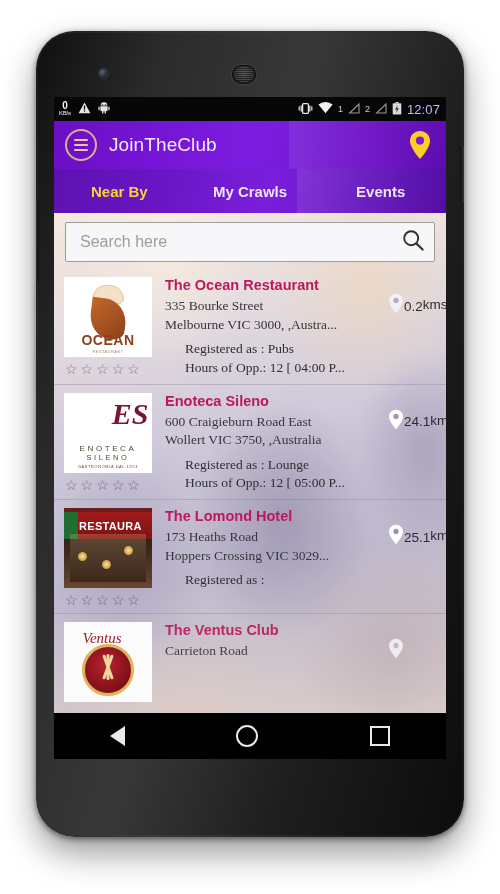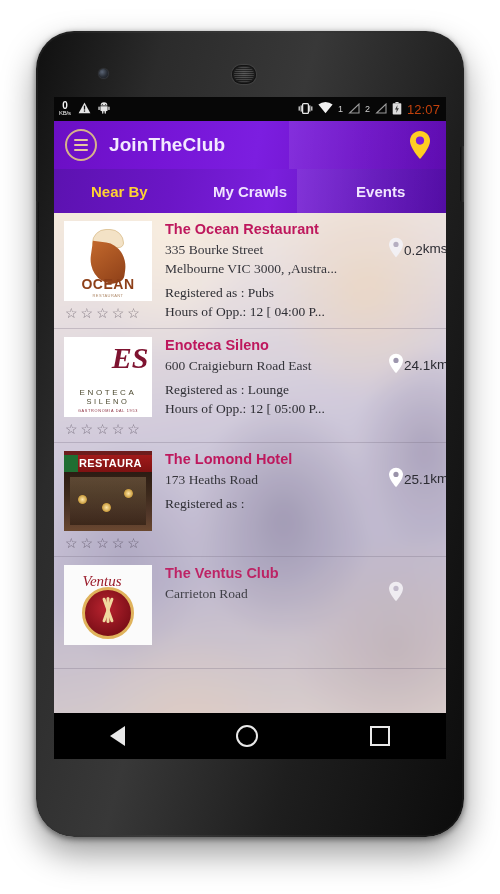--- a/index.html
+++ b/index.html
@@ -75,21 +75,21 @@
     color: #e8e8e8;
     font-size: 11px;
   }
   .sb-left { display: flex; align-items: center; gap: 7px; padding-left: 5px; }
   .sb-right { margin-left: auto; display: flex; align-items: center; gap: 5px; padding-right: 6px; }
   .netspeed { line-height: 0.95; text-align: center; color:#f2f2f2; }
   .netspeed .n { font-size: 10px; font-weight: bold; display: block; }
   .netspeed .u { font-size: 6px; display: block; letter-spacing: -0.2px; }
   .sb-icon { display: inline-block; }
   .sig-num { font-size: 9px; color:#cfcfcf; }
-  .clock { font-size: 13px; color:#c2410c; letter-spacing: .1px; }
+  .clock { font-size: 13px; color:#c4b5fd; letter-spacing: .1px; }
 
   
   #app-bar {
     position: relative;
     height: 48px; width: 100%;
     background: linear-gradient(100deg,#6b0fc4 0%, #7615d6 28%, #7c1ee0 52%, #6c10c6 78%, #5e0cb0 100%);
     display: flex; align-items: center;
   }
   #app-bar::after {
     content:""; position:absolute; left:60%; top:0; width:40%; height:100%;
@@ -97,21 +97,21 @@
     pointer-events:none;
   }
   #menu-button {
     width: 28px; height: 28px; margin-left: 11px;
     border: 2px solid #d6b38a; border-radius: 50%;
     display: flex; flex-direction: column; justify-content: center; align-items: center; gap: 3px;
     flex: none;
   }
   #menu-button i { display:block; width: 14px; height: 2px; background: #e8c79f; border-radius: 1px; }
   #app-title {
-    margin-left: 12px; color: #f3e9ff; font-size: 19px; letter-spacing: .1px; font-weight: bold;
+    margin-left: 12px; color: #f3e9ff; font-size: 19px; letter-spacing: .1px;
   }
   #location-pin-button { margin-left: auto; margin-right: 14px; display:flex; align-items:center; }
 
   
   #tab-bar {
     position: relative;
     height: 44px; width: 100%;
     background: linear-gradient(100deg,#5c12b0 0%, #6b16c6 30%, #7a1fdc 55%, #6113bb 80%, #530da4 100%);
     display: flex; align-items: center;
   }
@@ -178,21 +178,21 @@
   }
   .stars { display: flex; gap: 3px; margin-top: 5px; padding-left: 1px; }
   .star { font-size: 14px; line-height: 1; color: rgba(40,30,45,0.55); }
 
   .info-col { flex: 1; padding-left: 9px; min-width: 0; }
   .venue-name { font-size: 14.5px; font-weight: bold; color: #be185d; margin-bottom: 4px; }
   .venue-line {
     font-size: 13.5px; color: #36363c; white-space: nowrap; overflow: hidden;
     text-overflow: ellipsis; line-height: 1.38; font-family: Liberation Serif, serif;
   }
-  .venue-meta { margin-top: 6px; }
+  .venue-meta { margin-top: 6px; margin-left: 20px; }
   .venue-meta .venue-line { color: #2e2e34; }
 
   .dist-col {
     width: 50px; flex: none; text-align: center; padding-top: 16px;
     display: flex; flex-direction: row; align-items: center;
   }
   .dist-val { font-size: 13.5px; color: #2c2c33; line-height: 1.25; margin-top: 3px; }
   .dist-unit { font-size: 13.5px; color: #2c2c33; line-height: 1.25; }
   .row-faded .venue-name, .row-faded .venue-line { opacity: .92; }
 
@@ -220,21 +220,21 @@
     color:#7e1330; line-height:1; font-style:italic;padding-left:44px; }
   .es-t1 { position:absolute; left:0; right:0; bottom:20px; text-align:center;
     font-size:8px; color:#4d4a30; letter-spacing:2.6px; }
   .es-t2 { position:absolute; left:0; right:0; bottom:11px; text-align:center;
     font-size:7.5px; color:#4d4a30; letter-spacing:2.6px; }
   .es-t3 { position:absolute; left:0; right:0; bottom:4px; text-align:center;
     font-size:3.8px; color:#8a2a3c; letter-spacing:.7px; }
 
   .logo-lomond { width:100%; height:100%; position:relative;
     background: linear-gradient(180deg,#6b1c1c 0%, #7a2020 22%, #2a1a12 23%, #3d2a1c 55%, #53382a 80%, #6a4830 100%); }
-  .lom-sign { position:absolute; left:0; right:0; top:4px; height:17px;
+  .lom-sign { position:absolute; left:0; right:0; top:4px; height:27px;
     background: linear-gradient(180deg,#a11a1a,#7e1212); display:flex; align-items:center; }
   .lom-sign .grn { width:14px; height:100%; background:#1f6e32; }
   .lom-sign .txt { flex:1; font-size:11px; font-weight:bold; color:#fff; letter-spacing:.3px;
     white-space:nowrap; overflow:hidden; padding-left:1px; }
   .lom-win { position:absolute; left:6px; right:6px; top:26px; bottom:6px;
     background: linear-gradient(180deg, rgba(255,220,160,.22), rgba(30,18,10,.55)); }
   .lom-glow { position:absolute; width:9px; height:9px; border-radius:50%;
     background: radial-gradient(circle,#ffe6a8,#c89a3a 70%, rgba(0,0,0,0) 72%); }
 
   .logo-ventus { width:100%; height:100%; background:#fbfbfb; position:relative; }
@@ -356,20 +356,31 @@
     <div id="tab-bar">
       <div class="tab active">Near By</div>
       <div class="tab">My Crawls</div>
       <div class="tab">Events</div>
     </div>
 
     <div id="content">
       <div id="bg-blur"></div>
       <div id="content-veil"></div>
 
+      <div id="search-wrap">
+        <div id="search-box">
+          <input id="search-input" type="text" placeholder="Search here" style="">
+          <span>
+            <svg width="22" height="22" viewBox="0 0 22 22">
+              <circle cx="9.2" cy="9.2" r="7.0" fill="none" stroke="#2f2f2f" stroke-width="1.9"></circle>
+              <line x1="14.4" y1="14.4" x2="20.6" y2="20.6" stroke="#2f2f2f" stroke-width="2.1" stroke-linecap="round"></line>
+            </svg>
+          </span>
+        </div>
+      </div>
 
       <div id="venue-list">
 
         <div class="venue-row">
           <div class="thumb-col">
             <div class="thumb">
               <div class="logo-ocean">
                 <div class="chef-hat"></div>
                 <div class="wave"></div>
                 <div class="ocean-txt">OCEAN</div>
@@ -419,20 +430,21 @@
               <span class="star">☆</span>
               <span class="star">☆</span>
               <span class="star">☆</span>
               <span class="star">☆</span>
               <span class="star">☆</span>
             </div>
           </div>
           <div class="info-col">
             <div class="venue-name">Enoteca Sileno</div>
             <div class="venue-line">600 Craigieburn Road East</div>
+            <div class="venue-line">Wollert VIC 3750, ,Australia</div>
             <div class="venue-meta">
               <div class="venue-line">Registered as : Lounge</div>
               <div class="venue-line">Hours of Opp.: 12 [ 05:00 P...</div>
             </div>
           </div>
           <div class="dist-col">
             <span>
               <svg width="16" height="21" viewBox="0 0 16 21">
                   <path d="M8 0.7 C4.1 0.7 1 3.8 1 7.6 C1 12.8 8 20.3 8 20.3 C8 20.3 15 12.8 15 7.6 C15 3.8 11.9 0.7 8 0.7 Z" fill="#ffffff"></path>
                   <circle cx="8" cy="7.4" r="2.6" fill="#9d96ae"></circle>
@@ -461,20 +473,21 @@
               <span class="star">☆</span>
               <span class="star">☆</span>
               <span class="star">☆</span>
               <span class="star">☆</span>
               <span class="star">☆</span>
             </div>
           </div>
           <div class="info-col">
             <div class="venue-name">The Lomond Hotel</div>
             <div class="venue-line">173 Heaths Road</div>
+            <div class="venue-line"> Hoppers Crossing VIC 3029...</div>
             <div class="venue-meta">
               <div class="venue-line">Registered as :</div>
             </div>
           </div>
           <div class="dist-col">
             <span>
               <svg width="16" height="21" viewBox="0 0 16 21">
                   <path d="M8 0.7 C4.1 0.7 1 3.8 1 7.6 C1 12.8 8 20.3 8 20.3 C8 20.3 15 12.8 15 7.6 C15 3.8 11.9 0.7 8 0.7 Z" fill="#ffffff"></path>
                   <circle cx="8" cy="7.4" r="2.6" fill="#9a93a9"></circle>
                 </svg>

